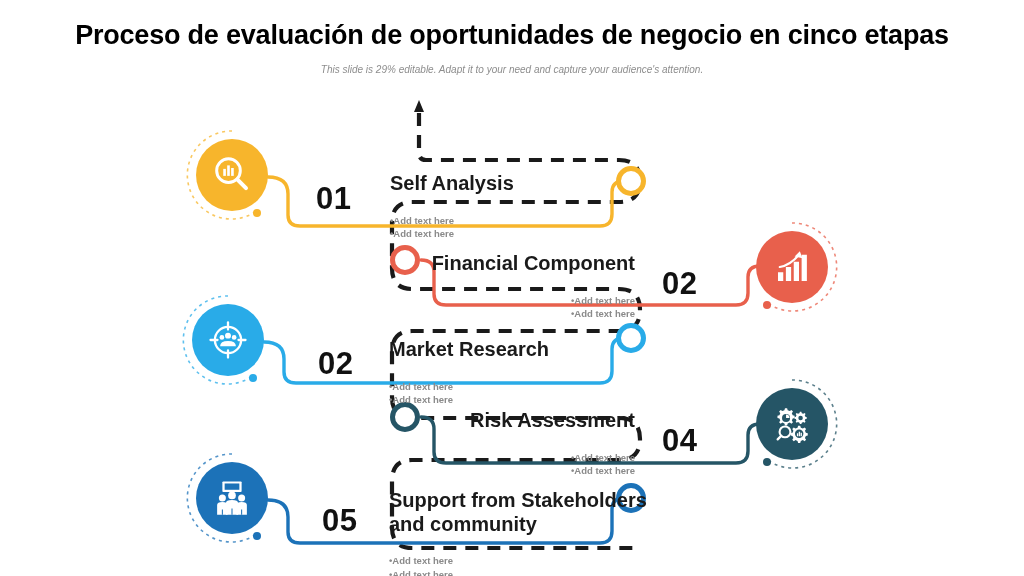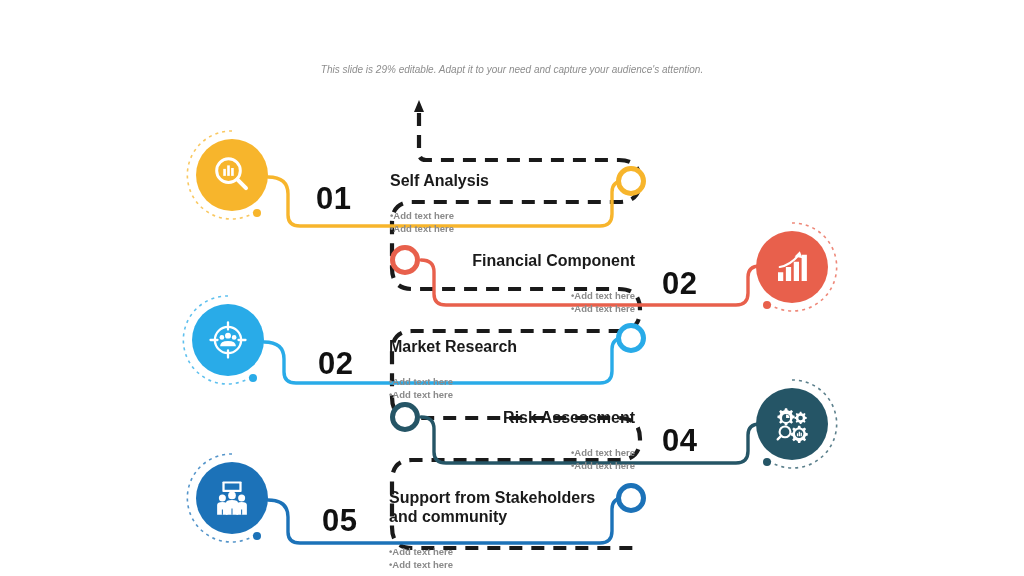--- a/index.html
+++ b/index.html
@@ -34,34 +34,35 @@
   }
   .node svg { width: 42px; height: 42px; }
 
   
   .step-num {
     position: absolute; font-size: 31px; font-weight: bold; color: #111;
     letter-spacing: 0.5px; line-height: 1;
   }
   .step-txt { position: absolute; }
   .step-head {
-    font-size: 16px; font-weight: bold; color: #1a1a1a;
+    font-size: 20px; font-weight: bold; color: #1a1a1a;
     line-height: 1.18; white-space: nowrap;
   }
   .bullets { margin-top: 18px; font-weight: bold; }
   .bullets div {
     font-size: 9.5px; color: #8a8a8a; line-height: 1.42; white-space: nowrap;
   }
   .t-right { text-align: right; }
 </style>
 </head>
 <body>
 
 <div id="slide">
 
+  <div class="title">Proceso de evaluación de oportunidades de negocio en cinco etapas</div>
   <div class="subtitle">This slide is 29% editable. Adapt it to your need and capture your audience's attention.</div>
 
   <svg class="layer" viewBox="0 0 1024 576">
 
     <polygon points="419,100 414,112 424,112" fill="#1a1a1a"></polygon>
 
     <path d="M419,113 L419,153 Q419,160 426,160 L619,160 Q640,160 640,181
              Q640,202 619,202 L412,202 Q392,202 392,223 L392,268
              Q392,289 412,289 L619,289 Q640,289 640,310 Q640,331 619,331
              L412,331 Q392,331 392,352 L392,397 Q392,418 412,418

